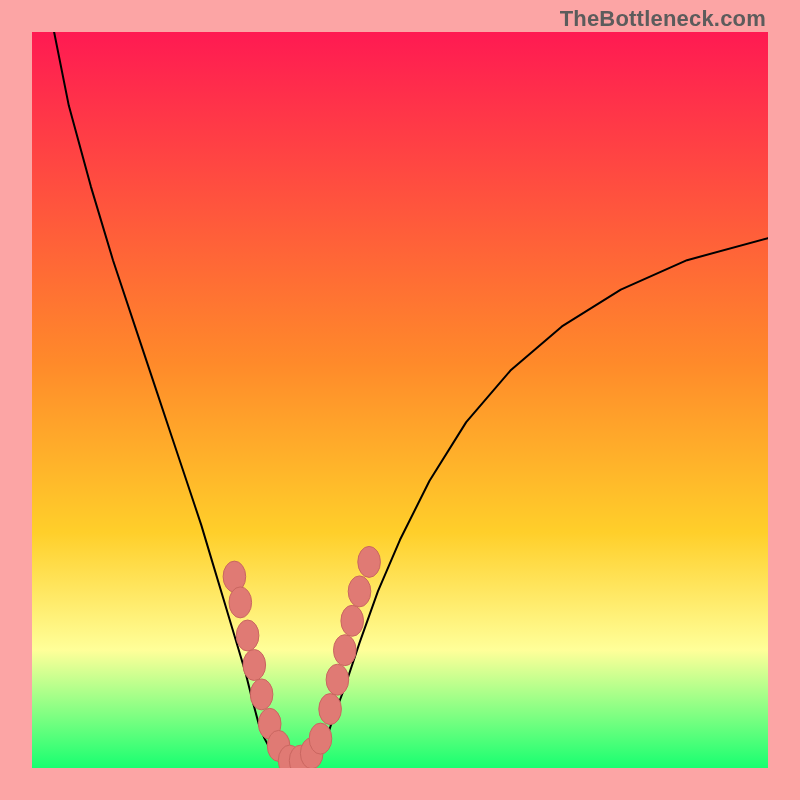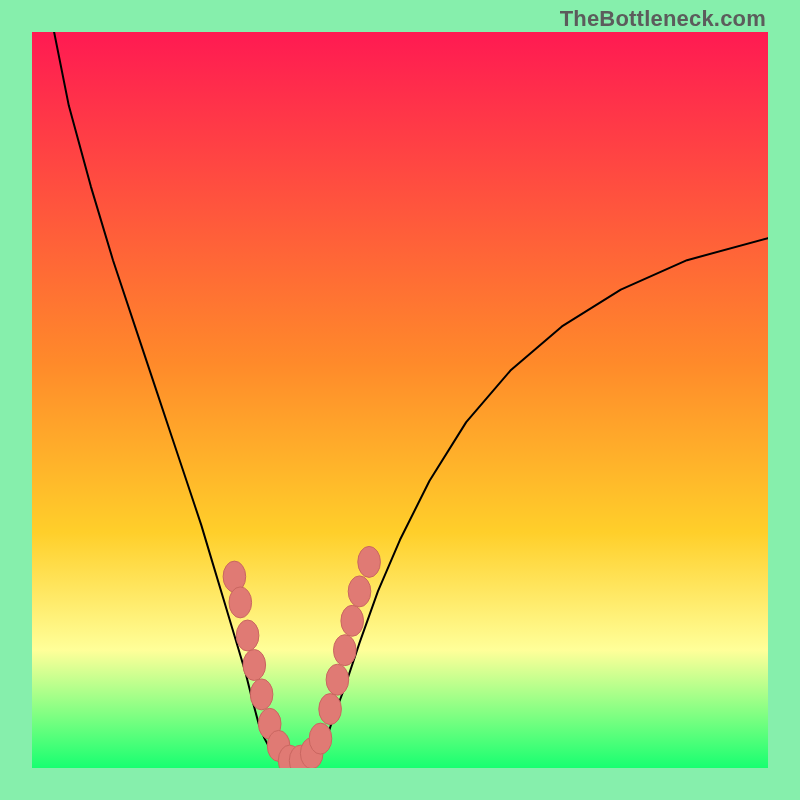--- a/index.html
+++ b/index.html
@@ -1,16 +1,16 @@
 <!DOCTYPE html>
 <html><head>
 <meta charset="utf-8">
 <style>
   html,body{margin:0;padding:0;width:800px;height:800px;background:#000;overflow:hidden;font-family:Arial,Helvetica,sans-serif}
-  .frame{position:absolute;left:0;top:0;width:800px;height:800px;background:#86efac}
+  .frame{position:absolute;left:0;top:0;width:800px;height:800px;background:#fca5a5}
   .plot-wrap{position:absolute;left:32px;top:32px;width:736px;height:736px}
   .watermark{position:absolute;top:6px;right:34px;color:#5c5c5c;font-size:22px;font-weight:600;letter-spacing:.2px}
   svg{display:block}
 </style>
 </head>
 <body>
 
 <div class="frame">
   <div class="watermark">TheBottleneck.com</div>
   <div class="plot-wrap">

